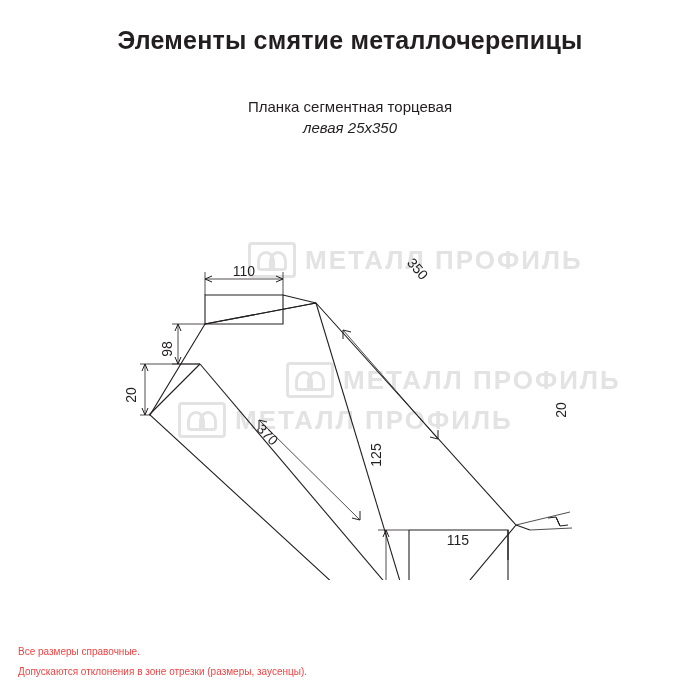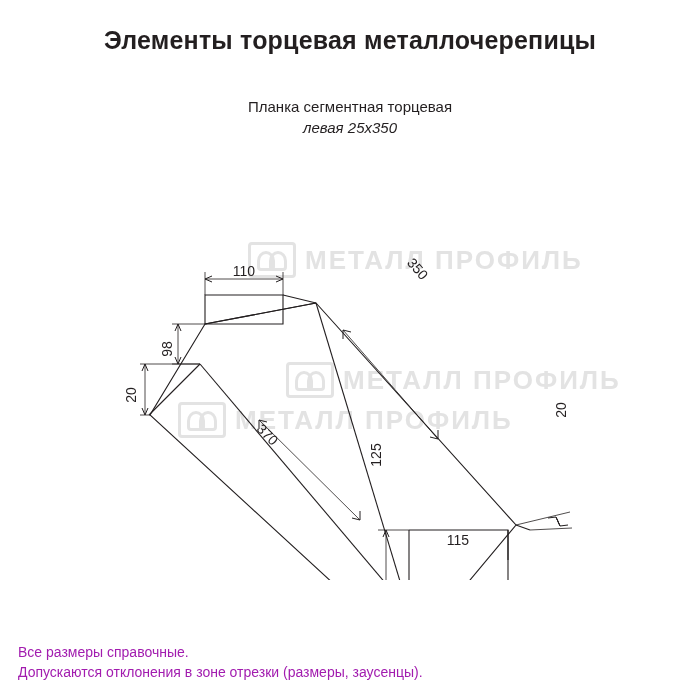--- a/index.html
+++ b/index.html
@@ -99,36 +99,36 @@
     border-radius: 50% 50% 4px 4px;
   }
   .wm1 { left: 222px; top: 112px; }
   .wm2 { left: 260px; top: 232px; }
   .wm3 { left: 152px; top: 272px; }
 
   .footer {
     position: absolute;
     left: 18px;
     bottom: 18px;
-    font-size: 14px;
+    font-size: 10px;
     line-height: 20px;
-    color: #a21caf;
+    color: #ef4444;
   }
   svg text {
     font-family: "Liberation Sans", sans-serif;
     font-size: 14px;
     fill: #231f20;
   }
 </style>
 </head>
 <body>
 
 <div class="page">
 
-  <div class="title">Элементы торцевая металлочерепицы</div>
+  <div class="title">Элементы смятие металлочерепицы</div>
 
   <div class="subtitle">
     <span>Планка сегментная торцевая</span>
     <span class="line2">левая 25х350</span>
   </div>
 
   <div class="watermarks">
     <div class="wm wm1">
       <span class="wm-mark"></span>
       <span>МЕТАЛЛ ПРОФИЛЬ</span>

